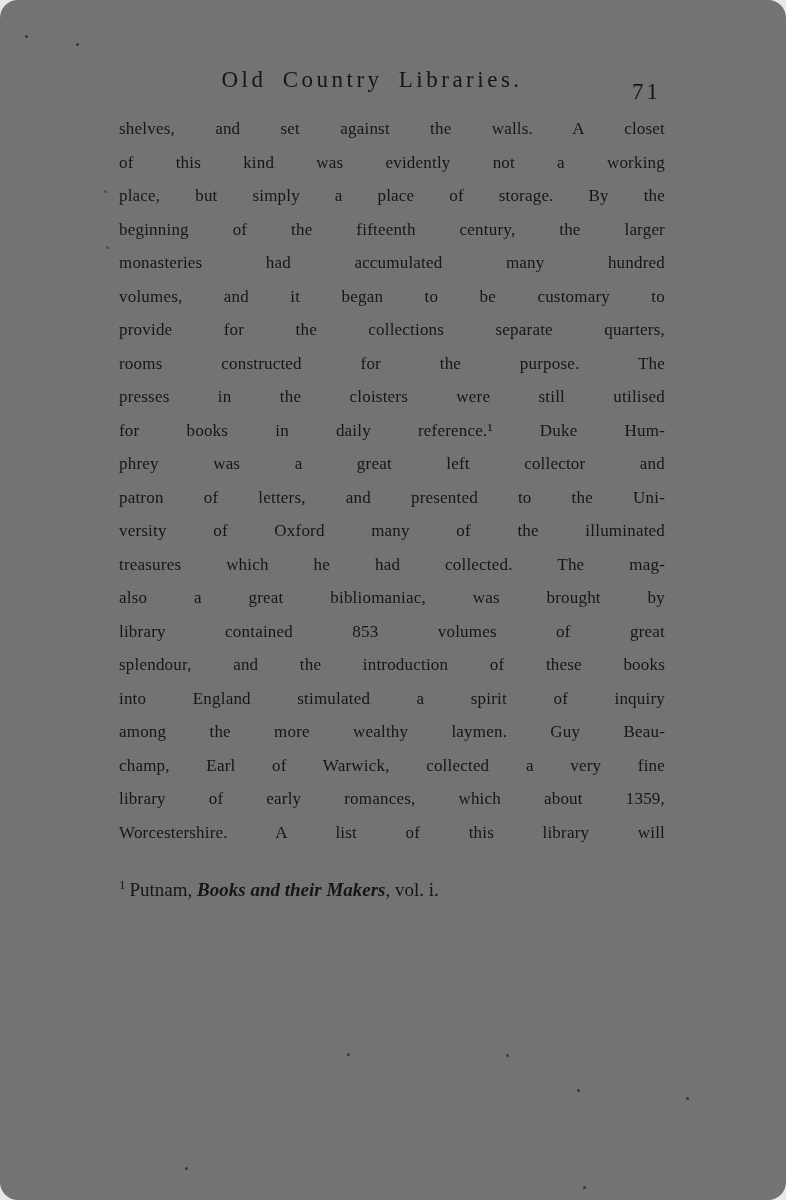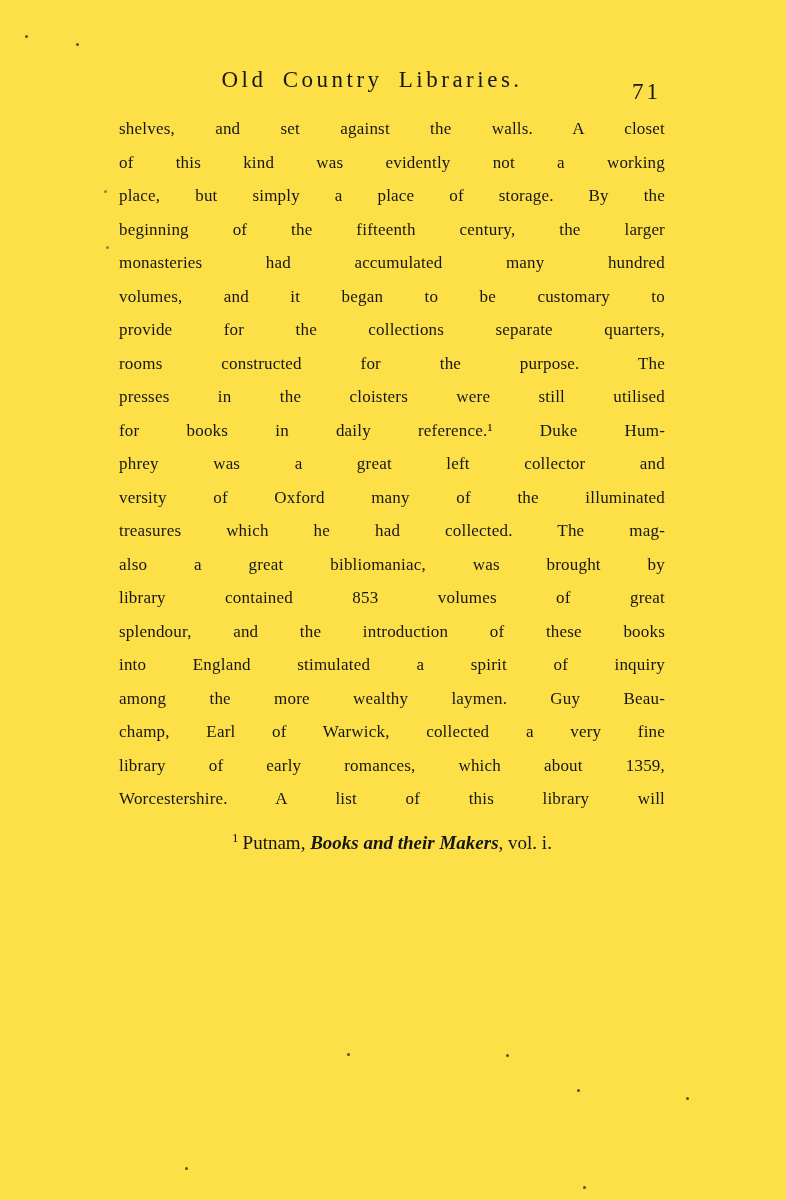--- a/index.html
+++ b/index.html
@@ -5,24 +5,25 @@
   html, body {
     margin: 0;
     padding: 0;
     background: #e8e8e6;
   }
   .page {
     position: relative;
     width: 786px;
     height: 1200px;
     margin: 0 auto;
-    background: #fde047;
+    background: #737373;
     color: #161616;
     font-family: "Liberation Serif", "DejaVu Serif", serif;
     overflow: hidden;
+    border-radius: 18px;
   }
   .column {
     position: absolute;
     left: 119px;
     top: 62px;
     width: 546px;
   }
   .running-header {
     position: relative;
     height: 36px;
@@ -50,22 +51,22 @@
   .bline {
     font-size: 17px;
     line-height: 33.5px;
     letter-spacing: 0.2px;
     word-spacing: 1px;
     text-align: justify;
     text-align-last: justify;
     white-space: normal;
   }
   .footnote {
-    margin-top: 9px;
-    text-align: center;
+    margin-top: 23px;
+    text-align: left;
     font-size: 19px;
     line-height: 26px;
     white-space: pre-wrap;
   }
   .footnote .fn-marker {
     vertical-align: super;
     font-size: 13px;
     margin-right: 4px;
   }
   .footnote .fn-italic {
@@ -98,20 +99,21 @@
       <div class="bline">of this kind was evidently not a working</div>
       <div class="bline">place, but simply a place of storage.  By the</div>
       <div class="bline">beginning of the fifteenth century, the larger</div>
       <div class="bline">monasteries had accumulated many hundred</div>
       <div class="bline">volumes, and it began to be customary to</div>
       <div class="bline">provide for the collections separate quarters,</div>
       <div class="bline">rooms constructed for the purpose.  The</div>
       <div class="bline">presses in the cloisters were still utilised</div>
       <div class="bline">for books in daily reference.¹  Duke Hum-</div>
       <div class="bline">phrey was a great left collector and</div>
+      <div class="bline">patron of letters, and presented to the Uni-</div>
       <div class="bline">versity of Oxford many of the illuminated</div>
       <div class="bline">treasures which he had collected.  The mag-</div>
       <div class="bline">also a great bibliomaniac, was brought by</div>
       <div class="bline">library contained 853 volumes of great</div>
       <div class="bline">splendour, and the introduction of these books</div>
       <div class="bline">into England stimulated a spirit of inquiry</div>
       <div class="bline">among the more wealthy laymen.  Guy Beau-</div>
       <div class="bline">champ, Earl of Warwick, collected a very fine</div>
       <div class="bline">library of early romances, which about 1359,</div>
       <div class="bline">Worcestershire.  A list of this library will</div>

